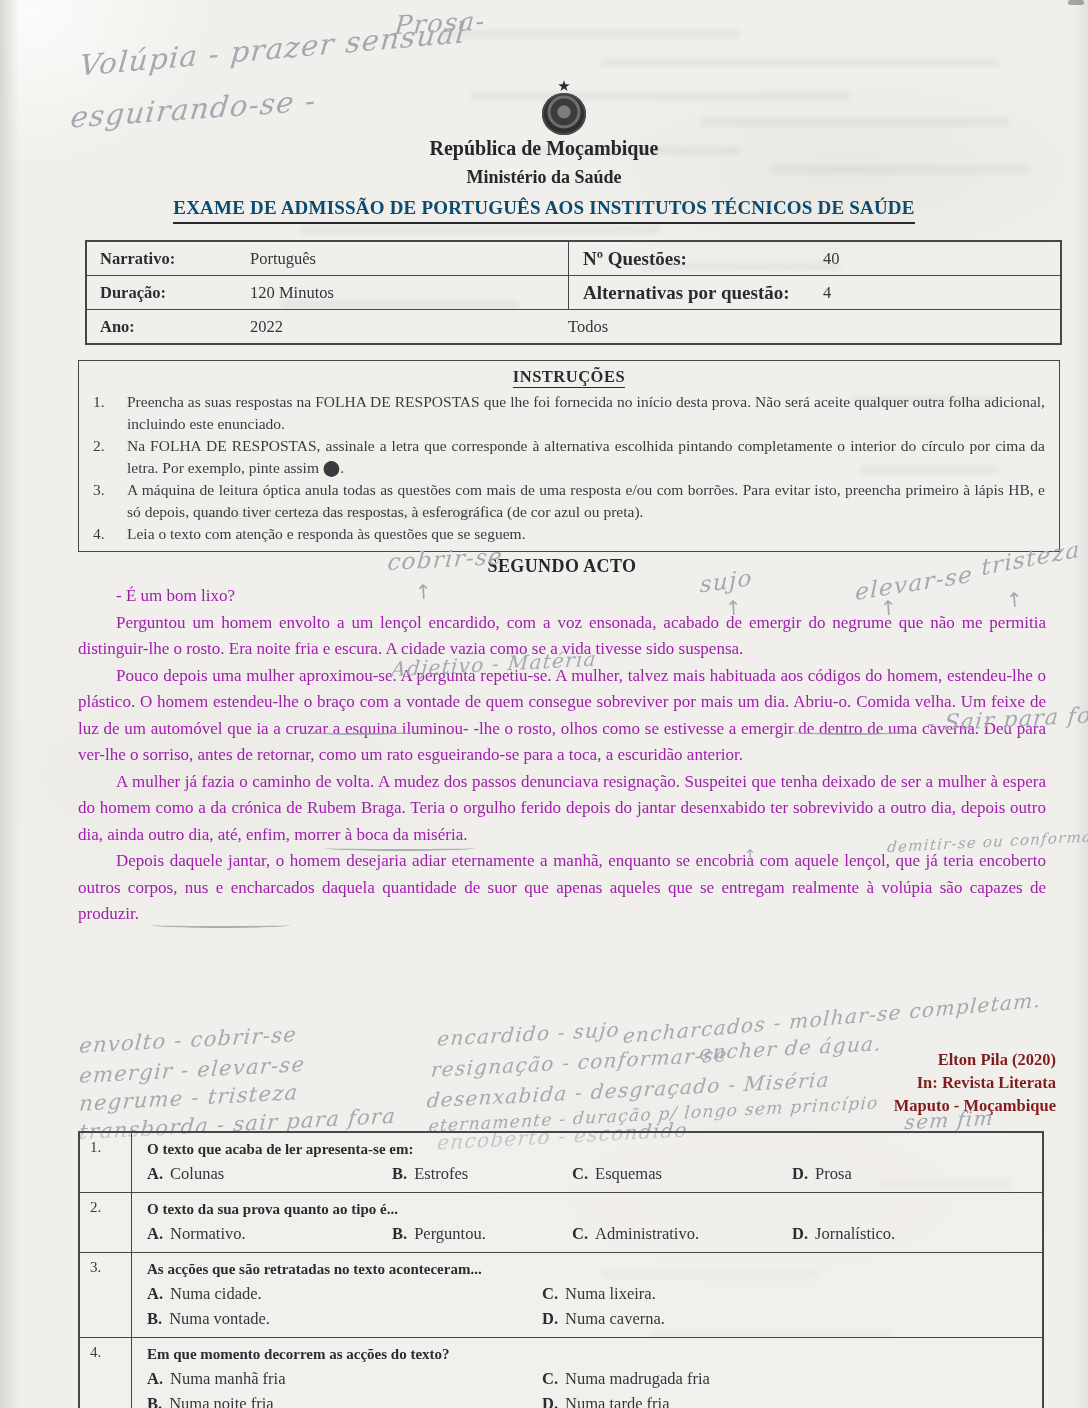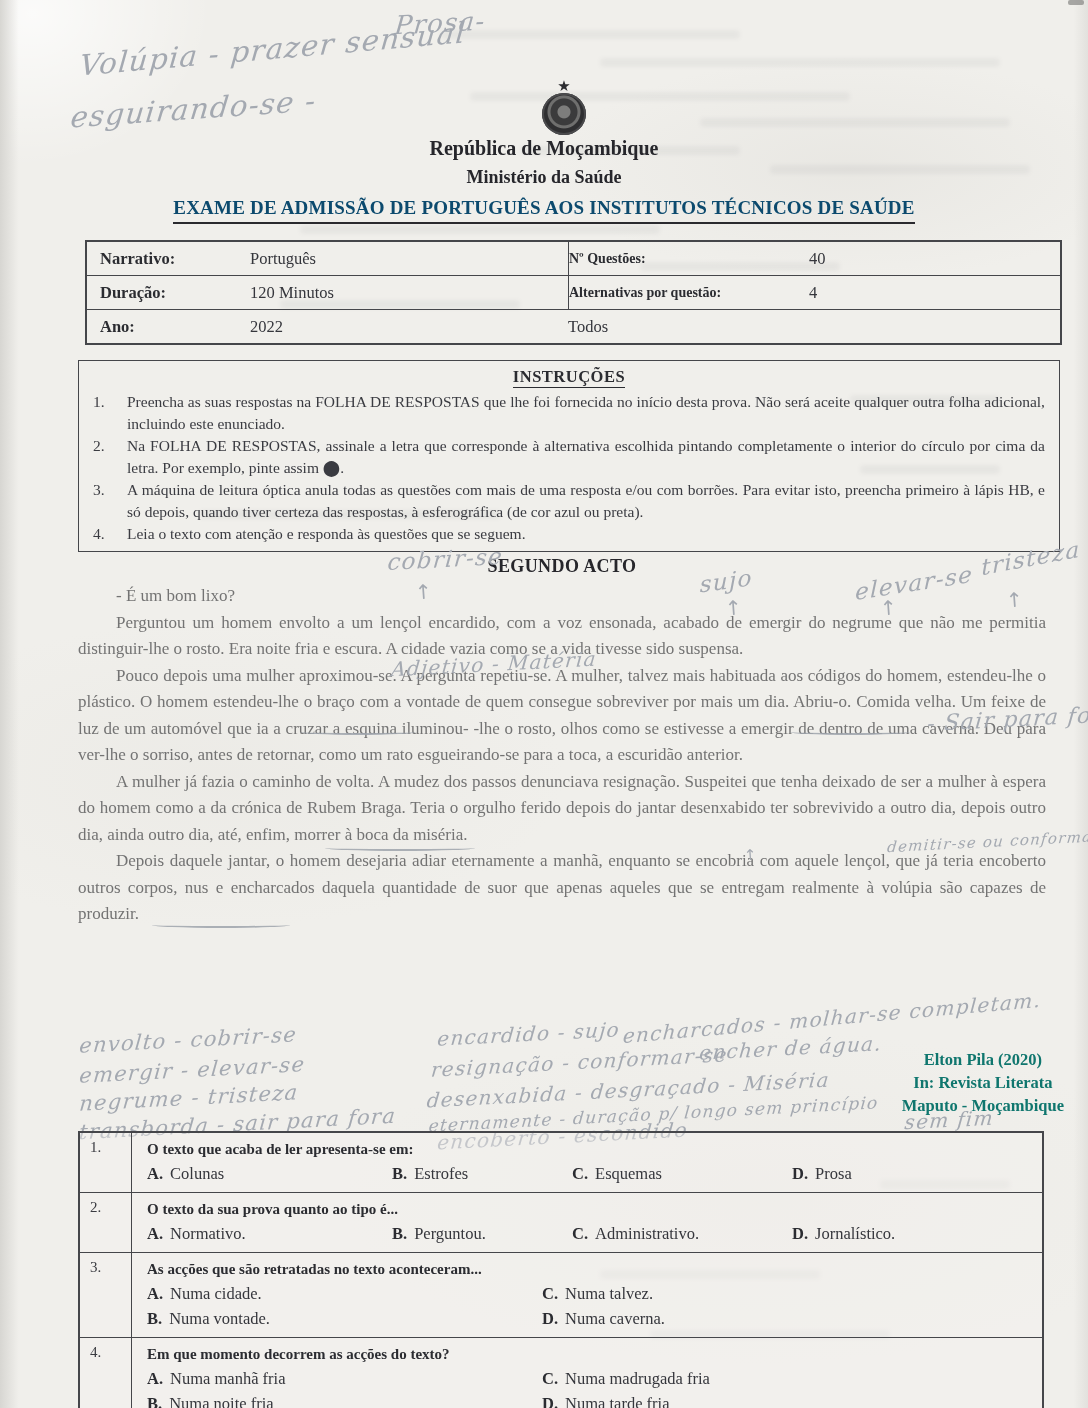--- a/index.html
+++ b/index.html
@@ -45,39 +45,39 @@
   .h-title-wrap{position:absolute;top:197px;left:0;width:100%;text-align:center;}
   .h-title{display:inline-block;font-size:19px;font-weight:bold;color:#0c4a6e;
     border-bottom:2.5px solid #2a2a2e;padding-bottom:3px;letter-spacing:.2px;}
 
   
   .info-table{position:absolute;left:85px;top:240px;width:973px;border:2px solid #45464a;}
   .info-row{display:flex;height:33px;align-items:center;border-top:1.6px solid #45464a;}
   .info-row:first-child{border-top:none;}
   .cell-l1{width:150px;padding-left:13px;font-weight:bold;font-size:16.5px;color:#2b2c31;}
   .cell-v1{width:318px;font-size:16.5px;}
-  .cell-l2{width:240px;font-weight:bold;font-size:14px;color:#2b2c31;border-left:1.6px solid #45464a;align-self:stretch;display:flex;align-items:center;}
+  .cell-l2{width:240px;padding-left:14px;font-weight:bold;font-size:19px;color:#2b2c31;border-left:1.6px solid #45464a;align-self:stretch;display:flex;align-items:center;}
   .cell-v2{flex:1;font-size:16.5px;}
 
   
   .instructions{position:absolute;left:78px;top:360px;width:982px;border:1.8px solid #45464a;
     padding:4px 0 6px;box-sizing:border-box;}
   .ins-title-wrap{text-align:center;margin:2px 0 3px;}
   .ins-title{display:inline-block;font-size:16.5px;font-weight:bold;color:#2b2c31;
     border-bottom:1.8px solid #2b2c31;letter-spacing:.5px;}
   .ins-item{display:flex;font-size:15.5px;line-height:22px;color:#3a3b41;}
   .ins-num{width:34px;padding-left:14px;flex:none;}
   .ins-text{flex:1;padding-right:14px;text-align:justify;}
 
   
   .reading{position:absolute;left:78px;top:556px;width:968px;}
   .r-title{text-align:center;font-size:18px;font-weight:bold;color:#26262b;margin-bottom:6px;letter-spacing:.4px;}
-  .r-p{font-size:17px;line-height:26.5px;text-align:justify;text-indent:38px;color:#737373;margin:0;}
-  .attribution{position:absolute;right:24px;top:1048px;text-align:center;
-    font-size:16.5px;font-weight:bold;color:#0f766e;line-height:23px;}
+  .r-p{font-size:17px;line-height:26.5px;text-align:justify;text-indent:38px;color:#a21caf;margin:0;}
+  .attribution{position:absolute;right:32px;top:1048px;text-align:right;
+    font-size:16.5px;font-weight:bold;color:#7f1d1d;line-height:23px;}
 
   
   .qtable{position:absolute;left:78px;top:1131px;width:962px;border:2px solid #45464a;background:rgba(244,243,240,.4);}
   .q-row{display:flex;border-top:1.6px solid #45464a;}
   .q-row:first-child{border-top:none;}
   .q-num{width:52px;flex:none;border-right:1.6px solid #45464a;font-size:15px;color:#3a3b41;
     padding:6px 0 0 10px;box-sizing:border-box;}
   .q-body{flex:1;padding:4px 8px 6px 15px;}
   .q-text{font-size:15px;font-weight:bold;color:#2b2c31;line-height:24px;}
   .opts4{display:grid;grid-template-columns:245px 180px 220px 1fr;font-size:16.5px;line-height:25px;}
@@ -235,21 +235,21 @@
         </div>
       </div>
     </div>
 
     <div class="q-row">
       <div class="q-num">3.</div>
       <div class="q-body">
         <div class="q-text">As acções que são retratadas no texto aconteceram...</div>
         <div class="opts2">
           <div class="opt"><span class="letter">A.</span><span>Numa cidade.</span></div>
-          <div class="opt"><span class="letter">C.</span><span>Numa talvez.</span></div>
+          <div class="opt"><span class="letter">C.</span><span>Numa lixeira.</span></div>
           <div class="opt"><span class="letter">B.</span><span>Numa vontade.</span></div>
           <div class="opt"><span class="letter">D.</span><span>Numa caverna.</span></div>
         </div>
       </div>
     </div>
 
     <div class="q-row">
       <div class="q-num">4.</div>
       <div class="q-body">
         <div class="q-text">Em que momento decorrem as acções do texto?</div>

